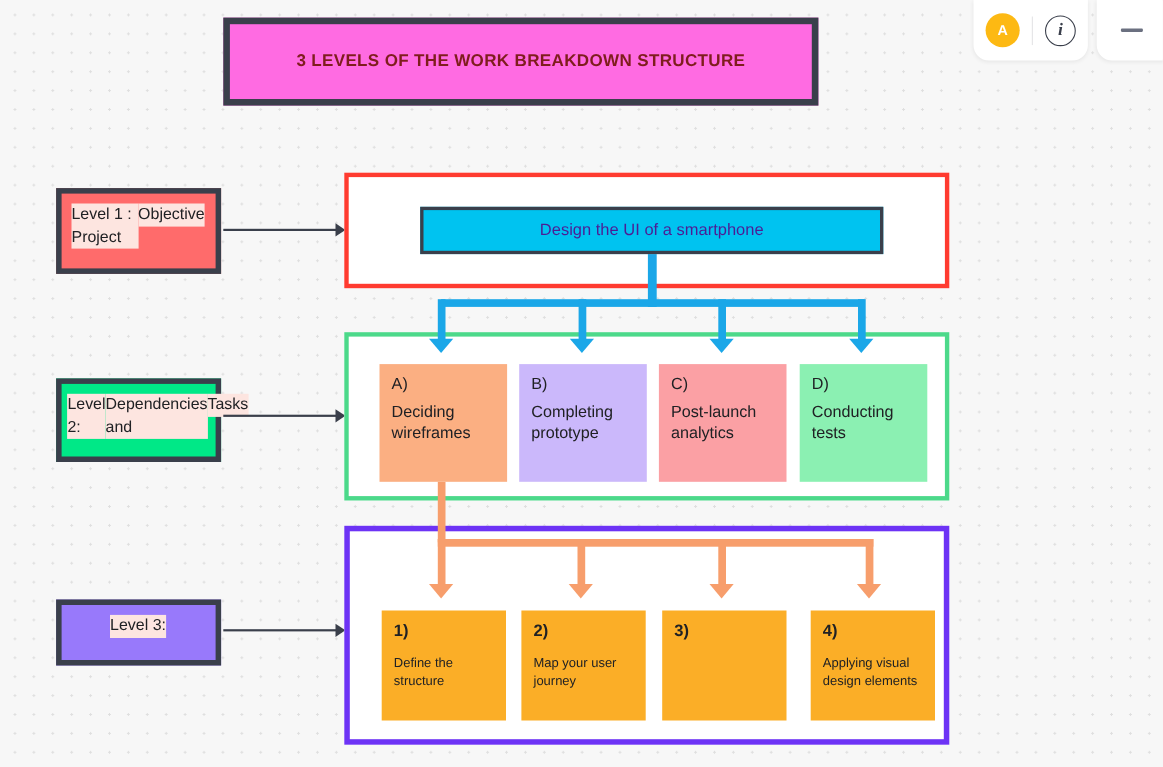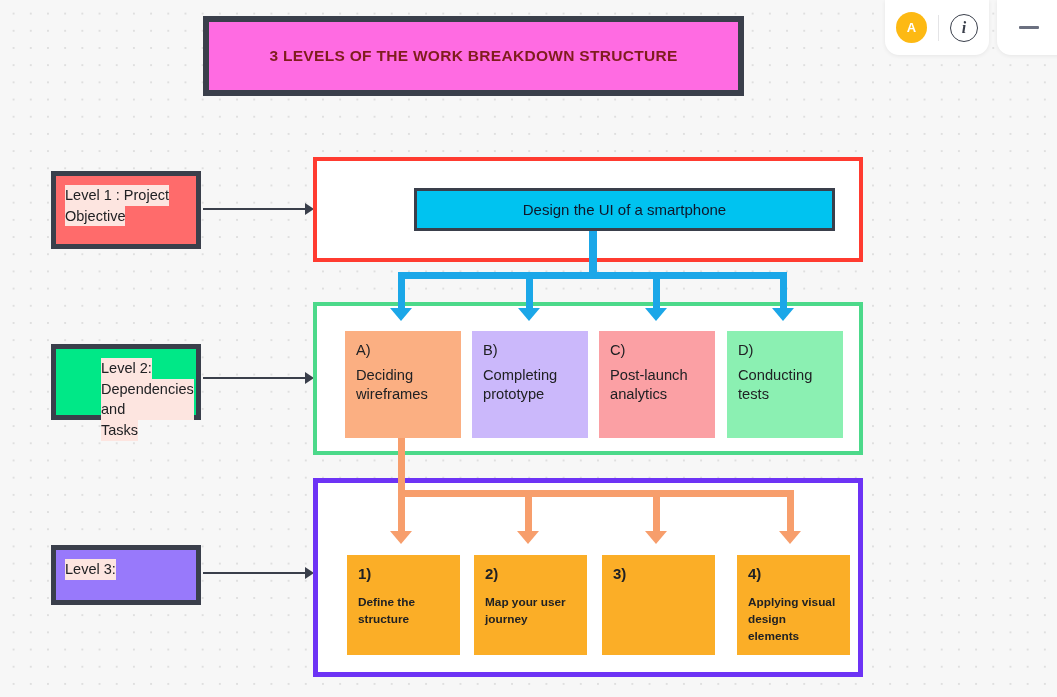--- a/index.html
+++ b/index.html
@@ -52,21 +52,21 @@
     left:203px; top:16px; width:541px; height:80px;
     background:#FF6BE2; border:6px solid #3a3f4b;
     display:flex; align-items:center; justify-content:center;
     color:#7f1d1d; font-size:15.5px; font-weight:bold; letter-spacing:.3px;
   }
 
   
   .level-label {
     border:5px solid #3a3f4b;
     padding:9px 10px 9px 9px;
-    display:flex; flex-direction:column; 
+    display:flex; flex-direction:row; justify-content:center;
     font-size:14.5px; color:#202124; line-height:1.43;
   }
   .level-label span { background:#FDE5E0; align-self:flex-start; box-decoration-break:clone; }
   #level1-label { left:51px; top:171px; width:150px; height:78px; background:#FF6B6B; }
   #level2-label { left:51px; top:344px; width:150px; height:76px; background:#00E887;padding-left:45px; }
   #level3-label { left:51px; top:545px; width:150px; height:60px; background:#9879FB;gap:41px; }
 
   
   .pointer { position:absolute; height:12px; }
   .pointer .shaft { position:absolute; left:0; top:5px; height:2px; background:#3a3f4b; }
@@ -86,41 +86,41 @@
   #level2-container { left:313px; top:302px; width:550px; height:153px;
                       background:#ffffff; border:4px solid #4CD98A; }
   #level3-container { left:313px; top:478px; width:550px; height:199px;
                       background:#ffffff; border:5px solid #6D33F5; }
 
   
   #root-box {
     left:382px; top:188px; width:421px; height:43px;
     background:#00C3F0; border:3px solid #3a3f4b;
     display:flex; align-items:center; justify-content:center;
-    color:#0f172a; font-size:15px;margin-left:32px;
+    color:#4c1d95; font-size:15px;
   }
 
   
   .l2-card {
     top:331px; width:116px; height:107px;
     padding:10px 11px; color:#202124; font-size:14.7px; line-height:1.28;
   }
   .l2-card .tag { display:block; margin-bottom:6px; }
   #card-a { left:345px; background:#FBAF82; }
   #card-b { left:472px; background:#CBB8FB; }
   #card-c { left:599px; background:#FBA0A4; }
   #card-d { left:727px; background:#8BF0B2; }
 
   
   .l3-card {
     top:555px; width:113px; height:100px;
     padding:10px 11px; background:#FBAE27; color:#202124;
   }
   .l3-card .num  { display:block; font-size:15px; font-weight:bold; margin-bottom:12px; }
-  .l3-card .body { display:block; font-size:11.8px; font-weight:bold; line-height:1.42; }
+  .l3-card .body { display:block; font-size:11.8px; font-weight:normal; line-height:1.42; }
   #card-1 { left:347px; }
   #card-2 { left:474px; }
   #card-3 { left:602px; }
   #card-4 { left:737px; }
 
   
   .bar { position:absolute; }
   .arrowhead { position:absolute; width:0; height:0; border-left:11px solid transparent;
                border-right:11px solid transparent; }
 

